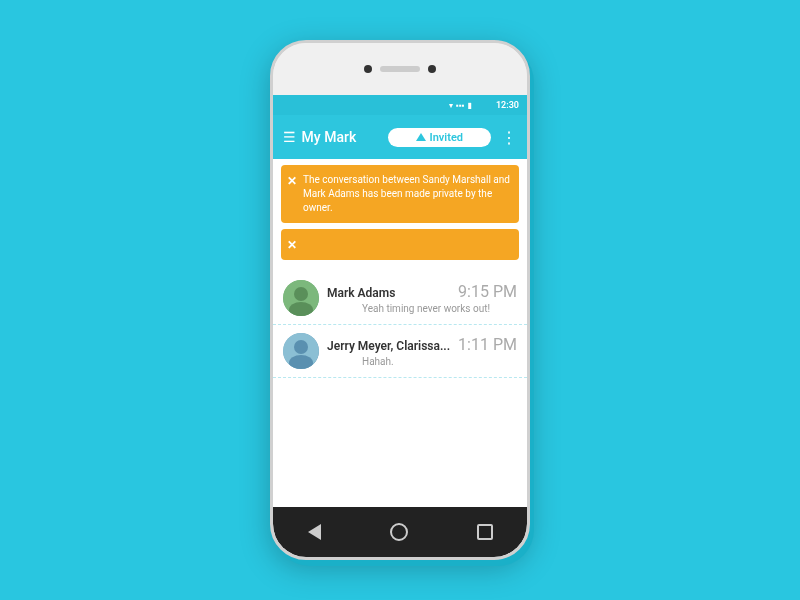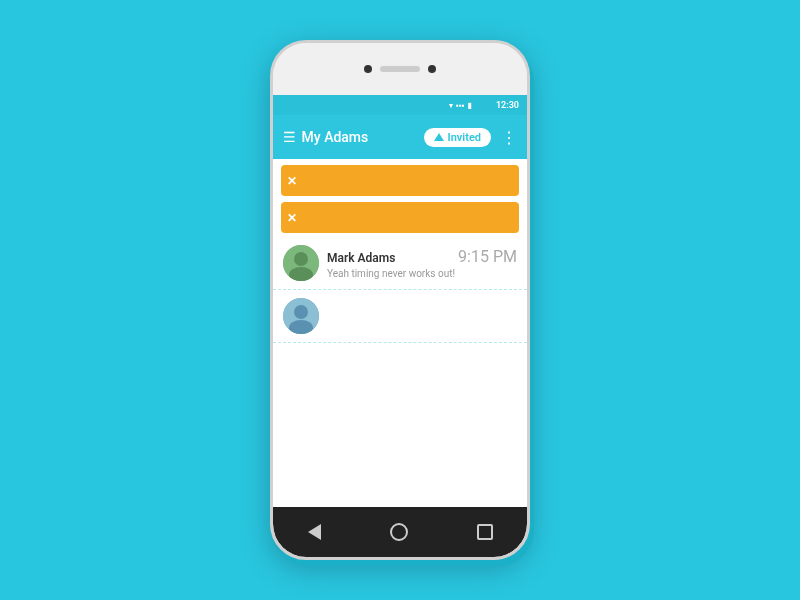--- a/index.html
+++ b/index.html
@@ -106,21 +106,21 @@
     }
     .app-bar-title {
       color: #fff;
       font-size: 14px;
       font-weight: 500;
       flex: 1;
     }
     .invited-btn {
       background: #fff;
       border-radius: 20px;
-      padding: 3px 10px;
+      padding: 3px 28px;
       display: flex;
       align-items: center;
       gap: 4px;
       cursor: pointer;
     }
     .invited-btn-icon {
       width: 0;
       height: 0;
       border-left: 5px solid transparent;
       border-right: 5px solid transparent;
@@ -157,21 +157,21 @@
     .notification-text {
       color: #fff;
       font-size: 10px;
       line-height: 1.4;
     }
 
     
     .conv-list {
       flex: 1;
       overflow-y: auto;
-      padding-top: 4px;
+      padding-top: 12px;
     }
     .conv-item {
       display: flex;
       align-items: center;
       padding: 8px 10px;
       border-bottom: 1px dashed #b8e8f0;
       gap: 8px;
       cursor: pointer;
     }
     .avatar {
@@ -207,20 +207,21 @@
       font-weight: 600;
       color: #333;
     }
     .conv-time {
       font-size: 16px;
       color: #aaa;
     }
     .conv-preview {
       font-size: 10px;
       color: #999;
+      margin-left: 35px;
     }
 
     
     .phone-bottom-bezel {
       background: #222;
       height: 50px;
       display: flex;
       align-items: center;
       justify-content: space-around;
       flex-shrink: 0;
@@ -266,30 +267,31 @@
 
         <span style="color:#fff;font-size:8px;">▪▪▪</span>
 
         <span style="color:#fff;font-size:8px;">▮</span>
       </div>
       <span class="status-time">12:30</span>
     </div>
 
     <div class="app-bar">
       <span class="app-bar-icon">☰</span>
-      <span class="app-bar-title">My Adams</span>
+      <span class="app-bar-title">My Mark</span>
       <div class="invited-btn">
         <div class="invited-btn-icon"></div>
         <span class="invited-btn-text">Invited</span>
       </div>
       <span class="more-icon">⋮</span>
     </div>
 
     <div class="notification">
       <span class="notification-close">✕</span>
+      <span class="notification-text">The conversation between Sandy Marshall and Mark Adams has been made private by the owner.</span>
     </div>
 
     <div class="notification">
       <span class="notification-close">✕</span>
     </div>
 
     <div class="conv-list">
 
       <div class="conv-item">
         <div class="avatar avatar-mark">
@@ -309,20 +311,27 @@
       </div>
 
       <div class="conv-item">
         <div class="avatar avatar-jerry">
           <svg width="36" height="36" viewBox="0 0 36 36">
             <circle cx="18" cy="18" r="18" fill="#8bbfd4"></circle>
             <circle cx="18" cy="14" r="7" fill="#5a90b0"></circle>
             <ellipse cx="18" cy="30" rx="12" ry="8" fill="#5a90b0"></ellipse>
           </svg>
         </div>
+        <div class="conv-info">
+          <div class="conv-header">
+            <span class="conv-name">Jerry Meyer, Clarissa...</span>
+            <span class="conv-time">1:11 PM</span>
+          </div>
+          <div class="conv-preview">Hahah.</div>
+        </div>
       </div>
 
     </div>
   </div>
 
   <div class="phone-bottom-bezel">
     <div class="nav-back"></div>
     <div class="nav-circle"></div>
     <div class="nav-square"></div>
   </div>

